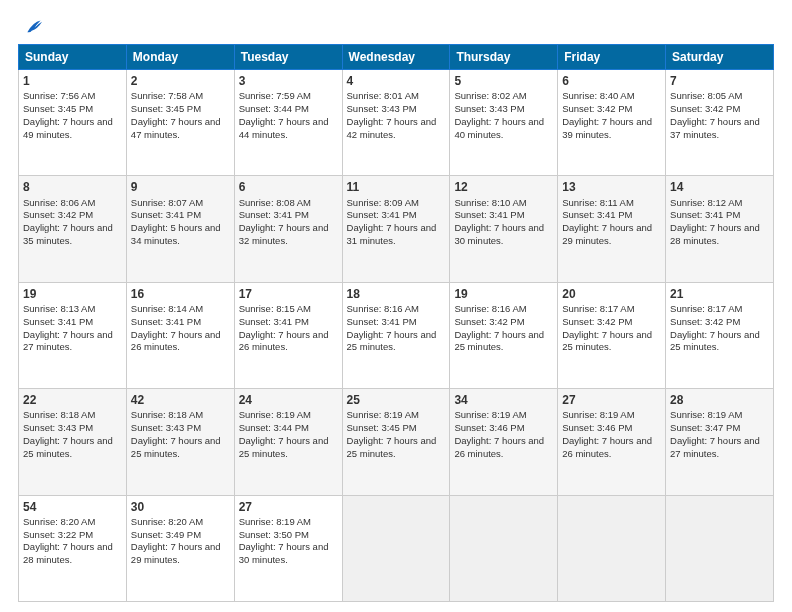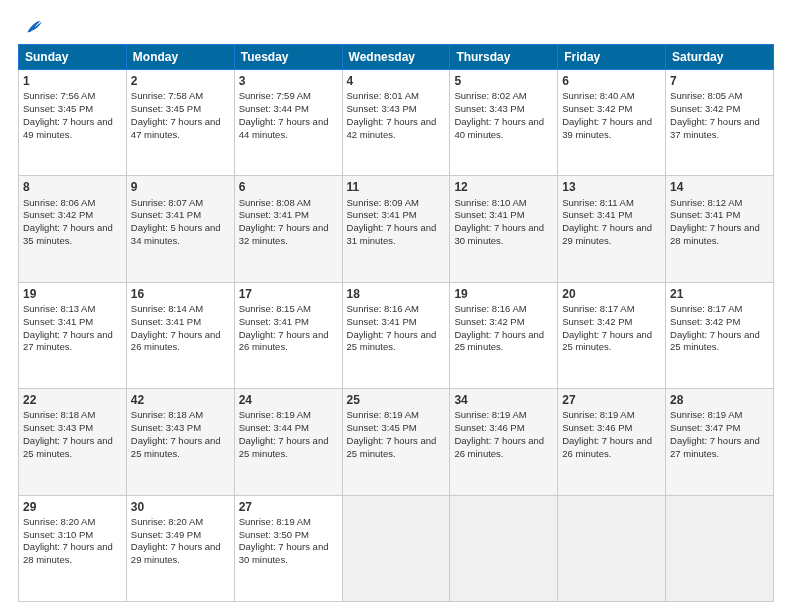--- a/index.html
+++ b/index.html
@@ -161,21 +161,21 @@
         <tr>
           <td><span class="day-num">22</span><span>Sunrise: 8:18 AM</span><br><span>Sunset: 3:43 PM</span><br><span>Daylight: 7 hours and 25 minutes.</span></td>
           <td><span class="day-num">42</span><span>Sunrise: 8:18 AM</span><br><span>Sunset: 3:43 PM</span><br><span>Daylight: 7 hours and 25 minutes.</span></td>
           <td><span class="day-num">24</span><span>Sunrise: 8:19 AM</span><br><span>Sunset: 3:44 PM</span><br><span>Daylight: 7 hours and 25 minutes.</span></td>
           <td><span class="day-num">25</span><span>Sunrise: 8:19 AM</span><br><span>Sunset: 3:45 PM</span><br><span>Daylight: 7 hours and 25 minutes.</span></td>
           <td><span class="day-num">34</span><span>Sunrise: 8:19 AM</span><br><span>Sunset: 3:46 PM</span><br><span>Daylight: 7 hours and 26 minutes.</span></td>
           <td><span class="day-num">27</span><span>Sunrise: 8:19 AM</span><br><span>Sunset: 3:46 PM</span><br><span>Daylight: 7 hours and 26 minutes.</span></td>
           <td><span class="day-num">28</span><span>Sunrise: 8:19 AM</span><br><span>Sunset: 3:47 PM</span><br><span>Daylight: 7 hours and 27 minutes.</span></td>
         </tr>
         <tr>
-          <td><span class="day-num">29</span><span>Sunrise: 8:20 AM</span><br><span>Sunset: 3:10 PM</span><br><span>Daylight: 7 hours and 28 minutes.</span></td>
+          <td><span class="day-num">54</span><span>Sunrise: 8:20 AM</span><br><span>Sunset: 3:22 PM</span><br><span>Daylight: 7 hours and 28 minutes.</span></td>
           <td><span class="day-num">30</span><span>Sunrise: 8:20 AM</span><br><span>Sunset: 3:49 PM</span><br><span>Daylight: 7 hours and 29 minutes.</span></td>
           <td><span class="day-num">27</span><span>Sunrise: 8:19 AM</span><br><span>Sunset: 3:50 PM</span><br><span>Daylight: 7 hours and 30 minutes.</span></td>
           <td class="empty"></td>
           <td class="empty"></td>
           <td class="empty"></td>
           <td class="empty"></td>
         </tr>
       </tbody>
   </table>
 </div>

